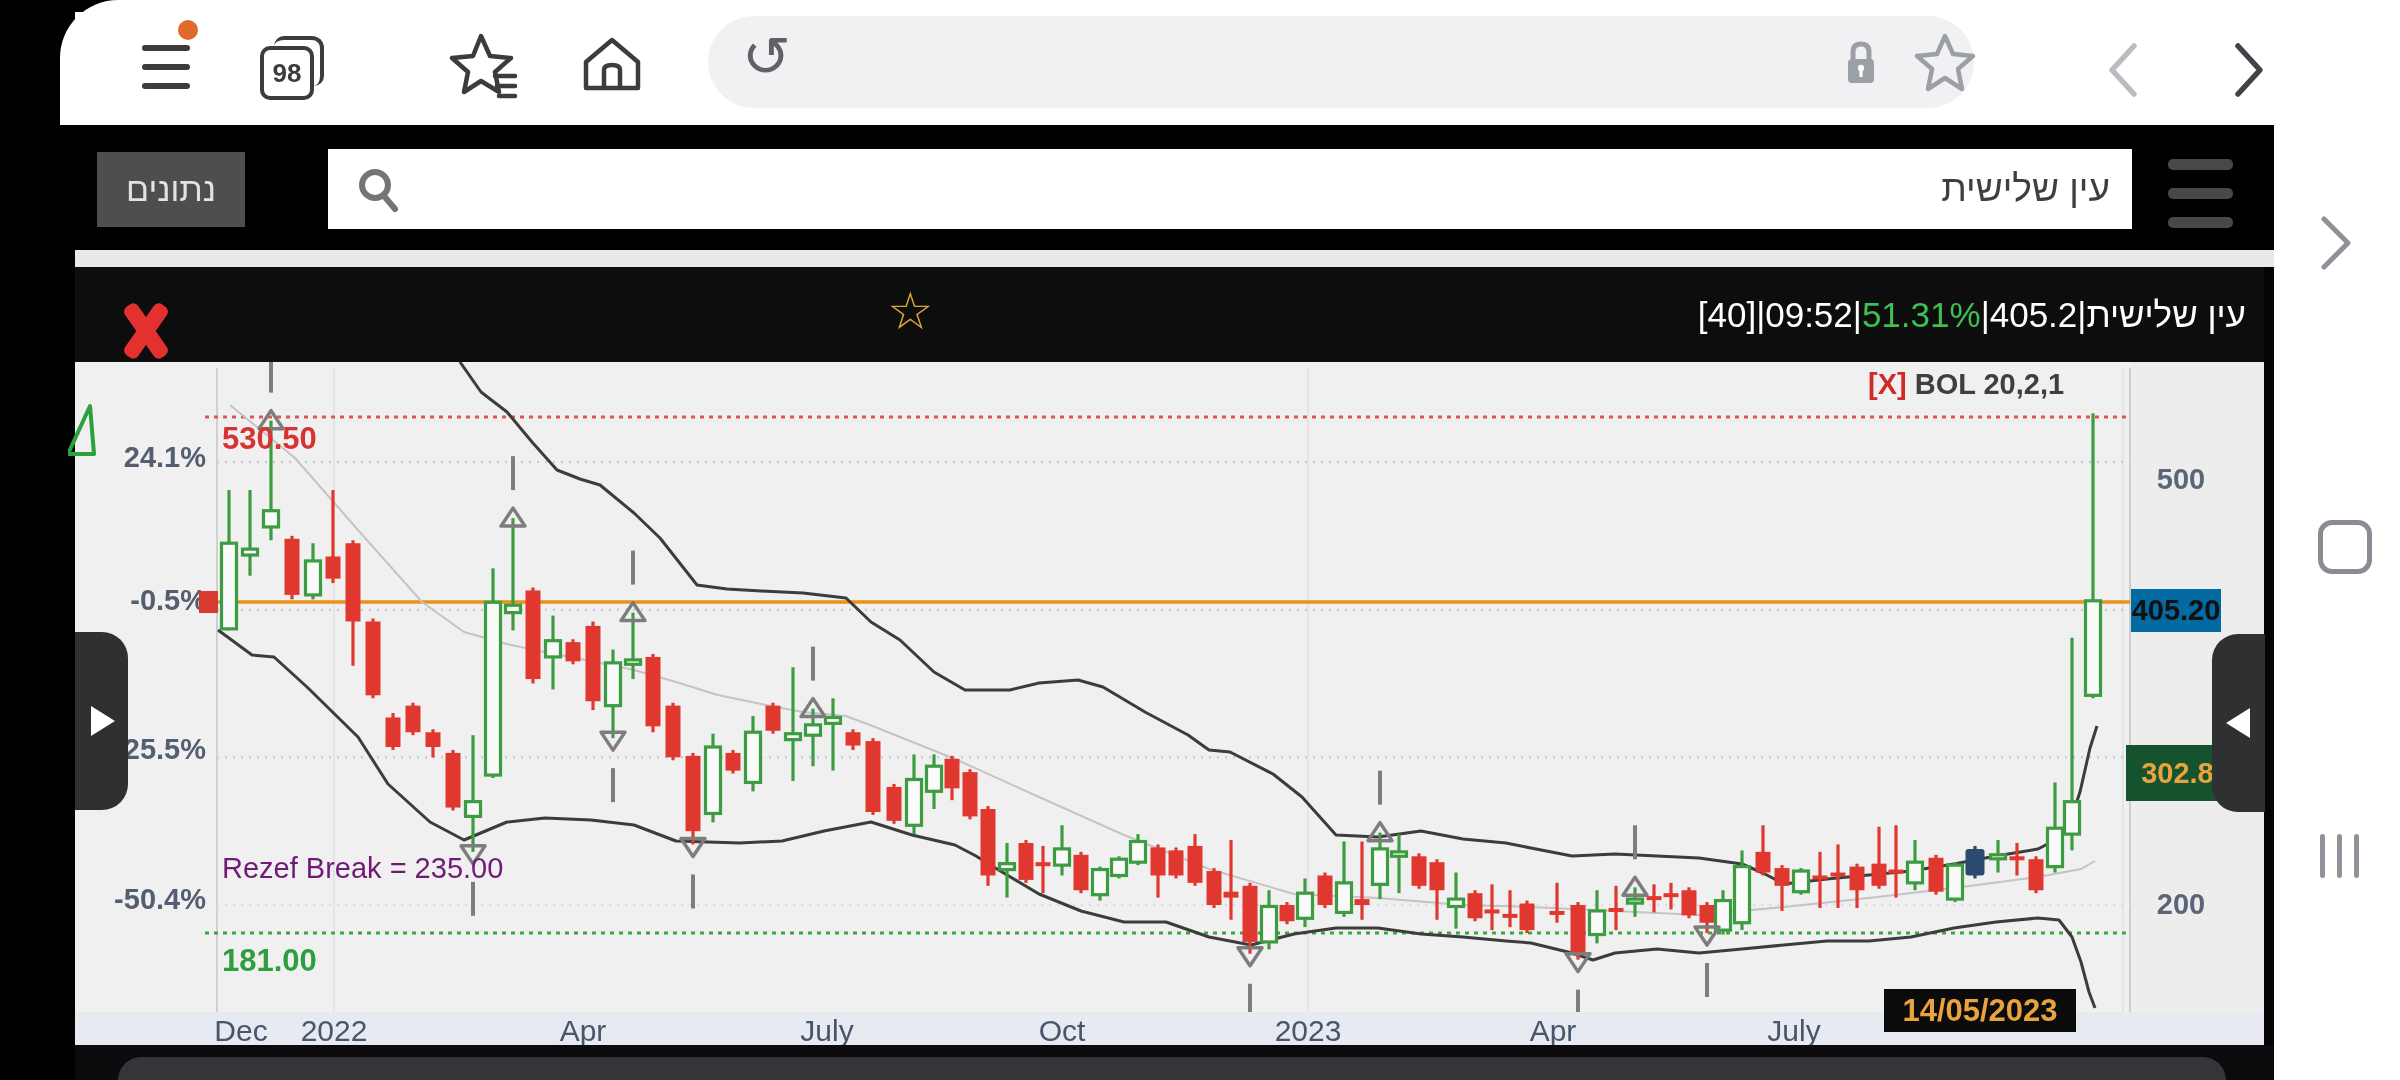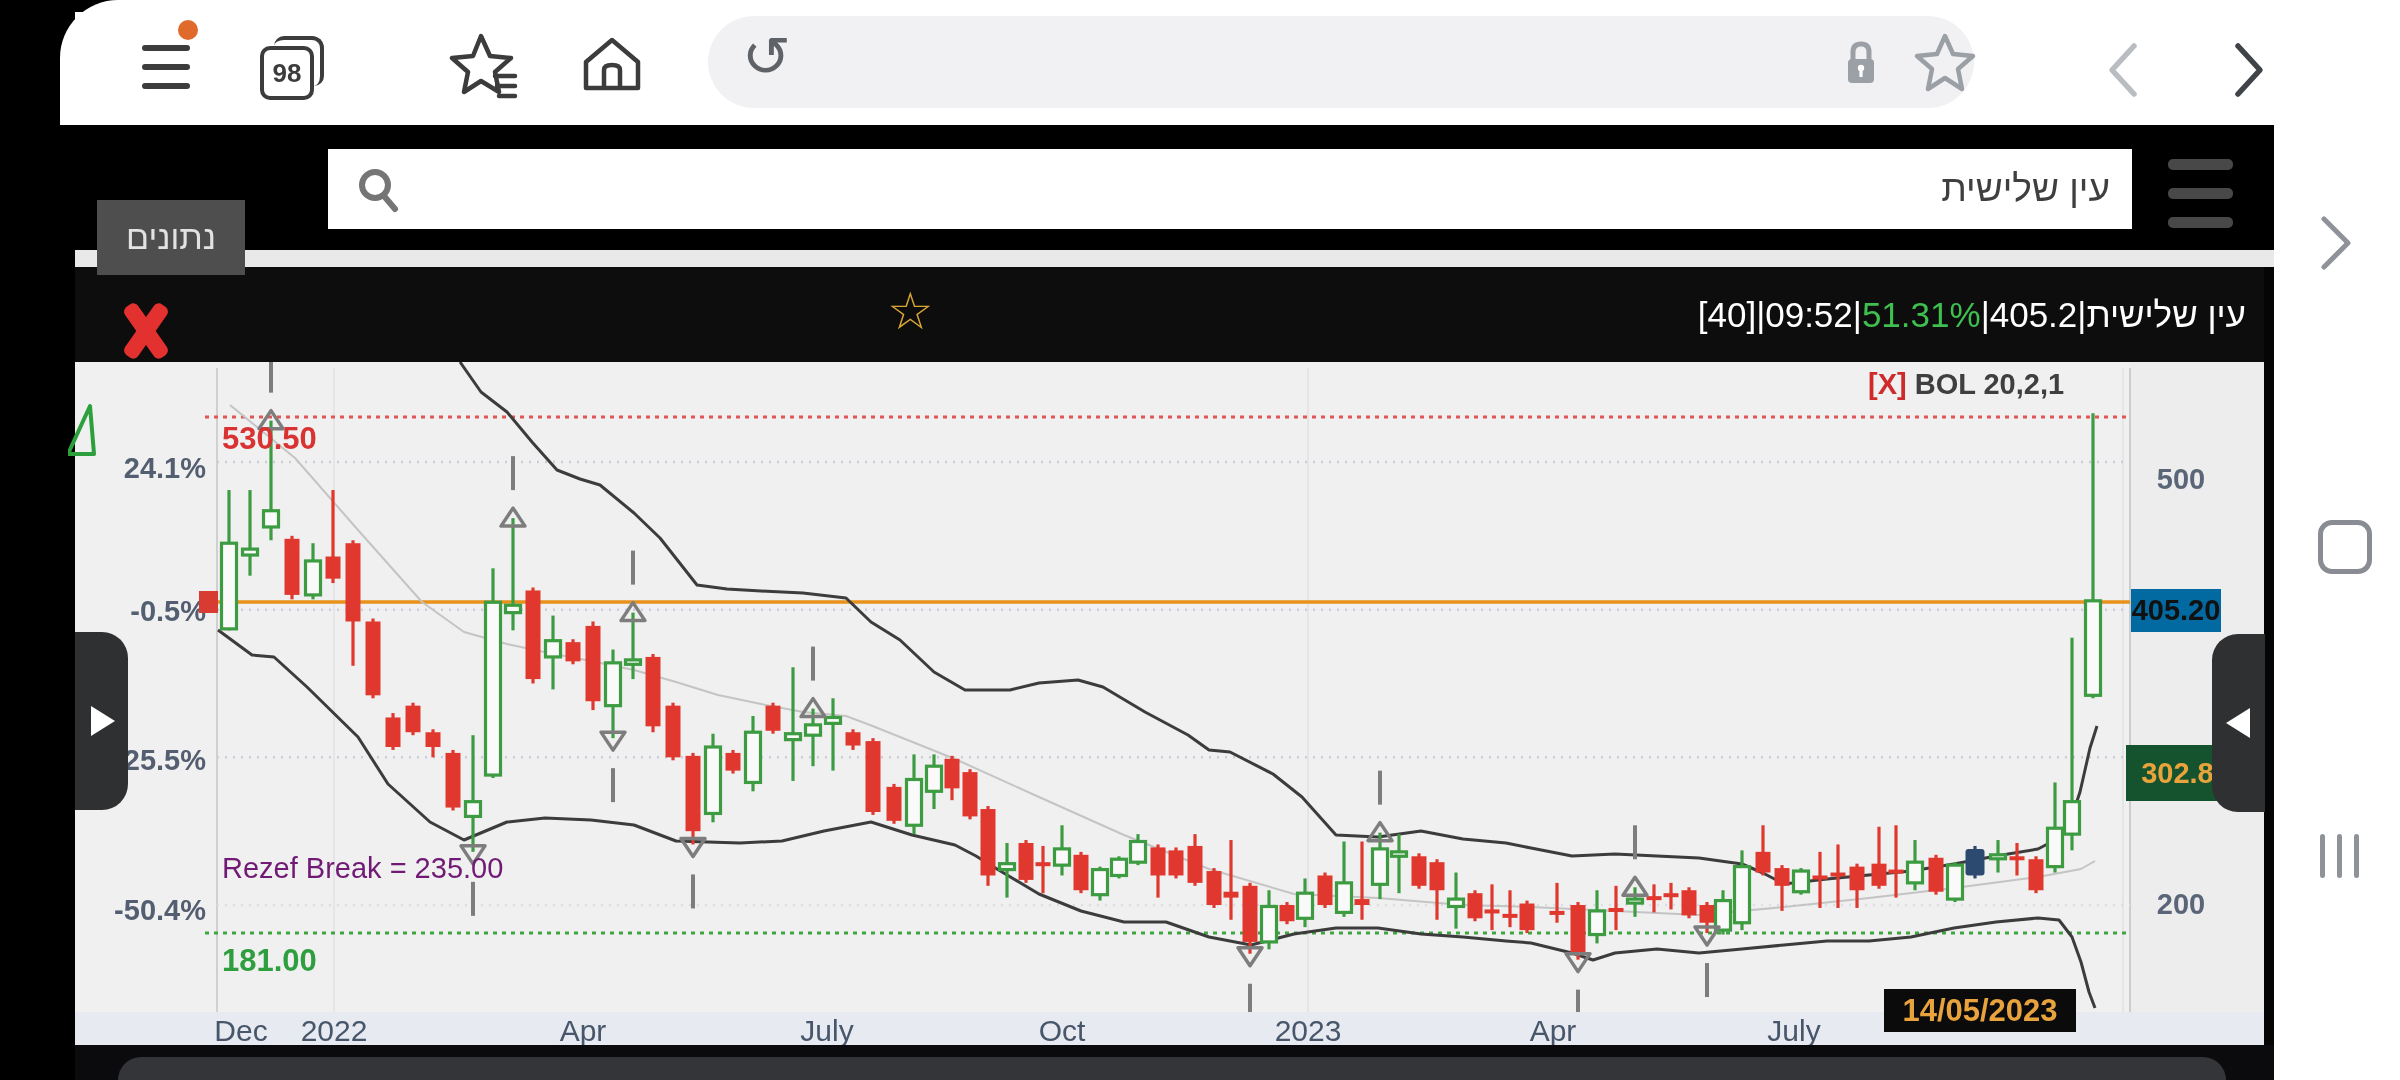--- a/index.html
+++ b/index.html
@@ -12,38 +12,38 @@
   #nav-strip{left:2274px;top:125px;width:126px;height:955px;background:#fff;z-index:30;}
   
   #toolbar{left:60px;top:0px;width:2340px;height:125px;background:#fff;border-top-left-radius:58px;z-index:41;}
   #notif-dot{left:118px;top:20px;width:20px;height:20px;border-radius:50%;background:#e06a2b;}
   .hline{position:absolute;background:#3c3c3c;border-radius:3px;}
   #url-pill{left:648px;top:16px;width:1266px;height:92px;border-radius:46px;background:#f1f1f3;}
   #url-text{width:100%;text-align:center;top:27px;font-size:35px;color:#1f2023;letter-spacing:0.5px;}
   
   #site-header{left:75px;top:125px;width:2199px;height:125px;background:#000;z-index:20;}
   #data-btn{left:22px;top:27px;width:148px;height:75px;background:#4e4e4e;color:#e2e2e2;
-            font-size:34px;display:flex;align-items:center;justify-content:center;margin-top:48px;}
+            font-size:34px;display:flex;align-items:center;justify-content:center;}
   #search-box{left:253px;top:24px;width:1804px;height:80px;background:#fff;}
   #search-input{position:absolute;left:0;top:0;width:100%;height:100%;border:0;outline:0;background:transparent;
             direction:rtl;font-size:37px;color:#3f3f3f;padding:0 22px 0 80px;box-sizing:border-box;
             font-family:"Liberation Sans","DejaVu Sans",sans-serif;}
   .menu-bar{position:absolute;left:2093px;width:65px;height:11px;border-radius:5px;background:#484848;}
   #gap-strip{left:75px;top:250px;width:2199px;height:17px;background:#e9e9e9;}
   
   #chart-header{left:75px;top:267px;width:2199px;height:95px;background:#0d0d0d;z-index:10;}
   #chart-body{left:75px;top:362px;width:2189px;height:650px;background:#f0f0f0;}
   #right-axis-bg{left:2130px;top:362px;width:134px;height:650px;background:#ededed;}
   #chart-right-border{left:2264px;top:267px;width:10px;height:778px;background:#050505;z-index:21;}
   #xaxis-strip{left:75px;top:1012px;width:2189px;height:33px;background:#e7eaf0;}
   #page-bottom{left:75px;top:1045px;width:2199px;height:35px;background:#0b0b0d;z-index:20;}
   #bottom-sheet{left:118px;top:1057px;width:2108px;height:23px;background:#333538;border-radius:26px 26px 0 0;z-index:22;}
   .close-bar{position:absolute;left:50%;top:50%;width:62px;height:16px;border-radius:6px;background:#e2312e;}
   #ticker{right:28px;top:0;height:95px;display:flex;align-items:center;color:#fff;font-size:35px;z-index:11;}
-  .pct-label{position:absolute;left:88px;width:118px;text-align:right;font-size:29px;font-weight:bold;color:#535e70;margin-top:11px;}
+  .pct-label{position:absolute;left:88px;width:118px;text-align:right;font-size:29px;font-weight:bold;color:#535e70;}
   .raxis-label{position:absolute;left:2140px;width:82px;text-align:center;font-size:29px;font-weight:bold;color:#5a6678;}
   .xaxis-label{position:absolute;top:1014px;font-size:30px;color:#47566b;transform:translateX(-50%);}
   .price-tag{position:absolute;display:flex;align-items:center;justify-content:center;
              font-size:29px;font-weight:bold;z-index:5;}
   #plot-svg{position:absolute;left:75px;top:362px;z-index:2;}
   #bol-label{left:1868px;top:368px;font-size:29px;font-weight:600;color:#3f3f3f;z-index:3;}
   .sidebtn{position:absolute;width:53px;height:178px;background:#2f3032;z-index:23;
            display:flex;align-items:center;justify-content:center;}
   .navicon{color:#8f9399;}
 </style>

